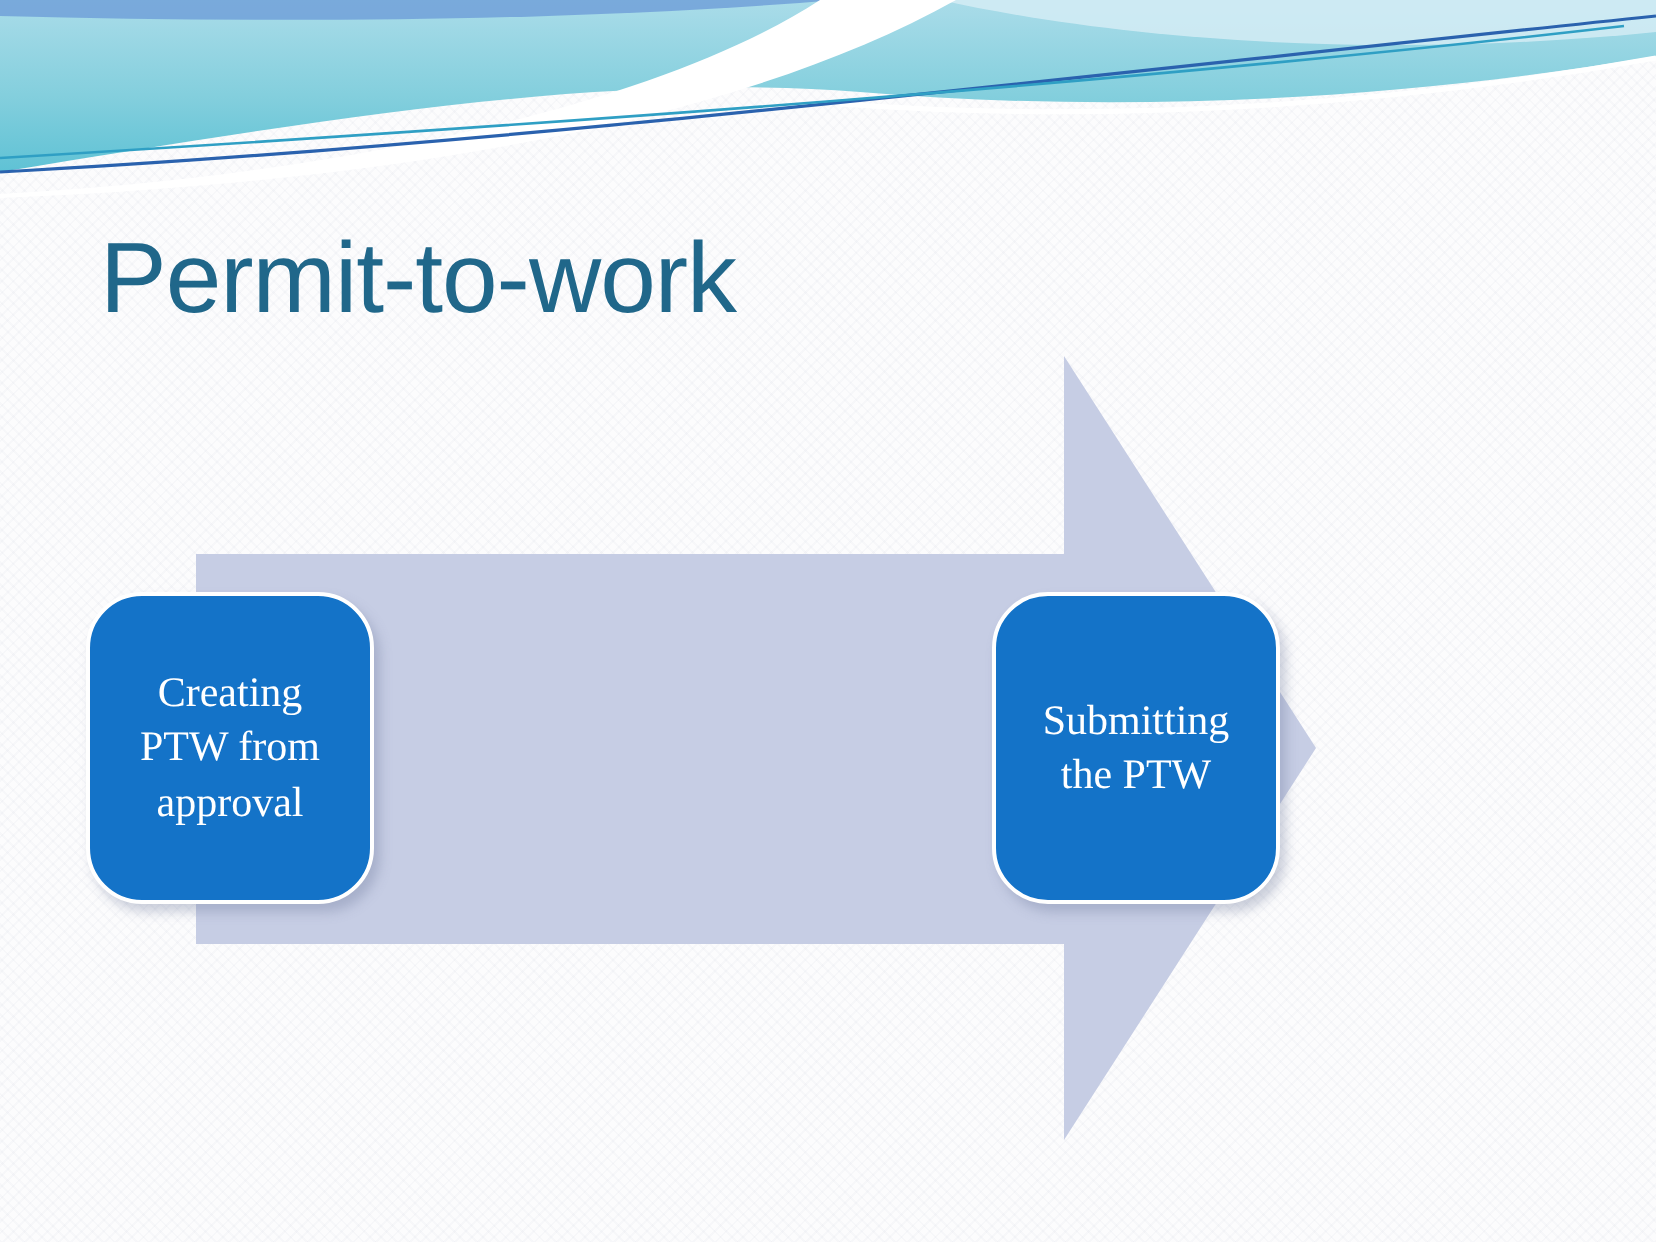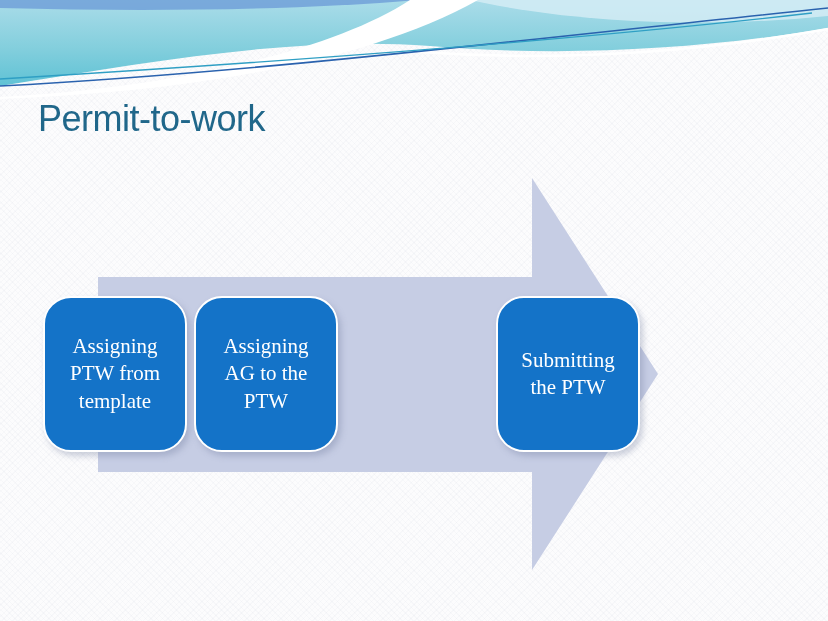--- a/index.html
+++ b/index.html
@@ -23,22 +23,22 @@
     position: absolute;
     left: 0; top: 0;
     width: 828px;
     height: 100px;
     display: block;
   }
   .slide-title {
     position: absolute;
     left: 38px;
     top: 98px;
-    margin: 0;
-    font-size: 36px;
+    margin: 12px;
+    font-size: 50px;
     font-weight: 500;
     letter-spacing: -0.5px;
     color: #20678a;
     font-family: "Liberation Sans", sans-serif;
     white-space: nowrap;
   }
   .diagram {
     position: absolute;
     left: 0; top: 0;
     width: 828px;
@@ -110,23 +110,20 @@
 
   <h1 class="slide-title">Permit-to-work</h1>
 
   <div class="diagram">
 
     <svg class="arrow-svg" viewBox="0 0 828 621" preserveAspectRatio="none">
       <polygon points="98,277 532,277 532,178 658,374 532,570 532,472 98,472" fill="#c6cde4"></polygon>
     </svg>
 
     <div class="step step-1">
-      <span class="step-label">Assigning PTW from template</span>
-    </div>
-    <div class="step step-2">
-      <span class="step-label">Assigning AG to the PTW</span>
+      <span class="step-label">Creating PTW from approval</span>
     </div>
     <div class="step step-4">
       <span class="step-label">Submitting the PTW</span>
     </div>
 
   </div>
 </div>
 
 </body></html>

